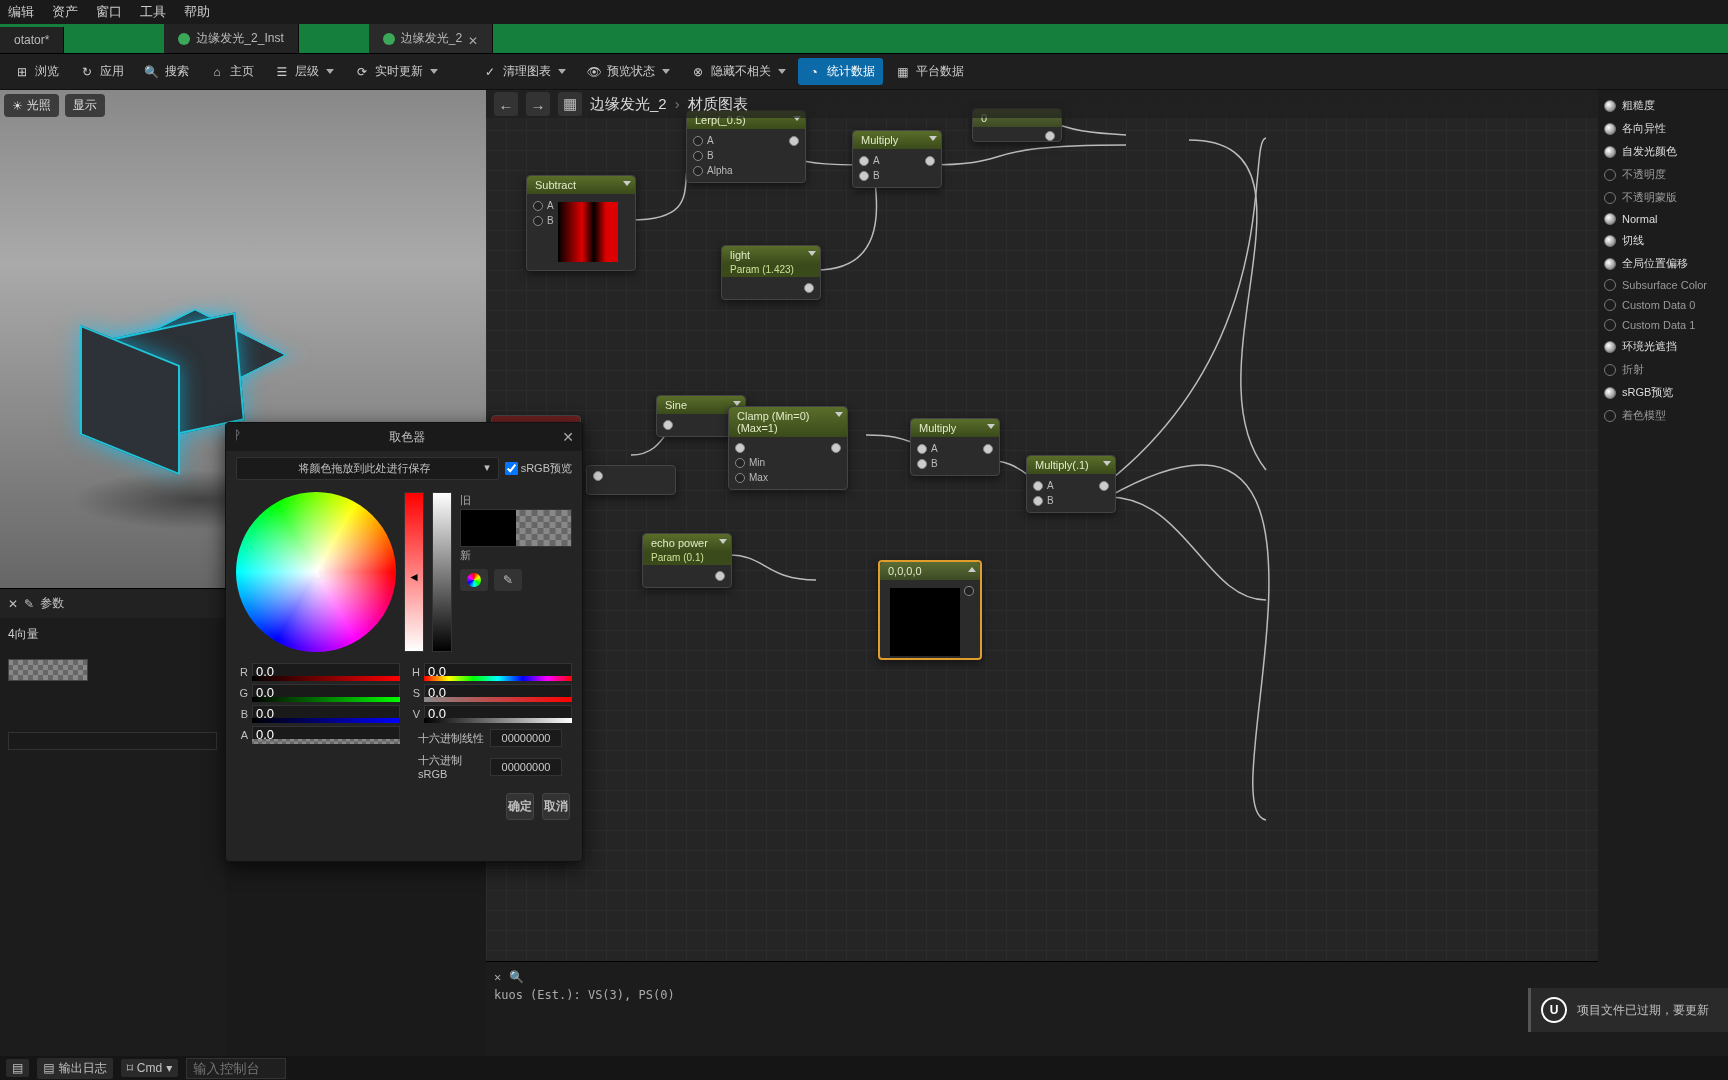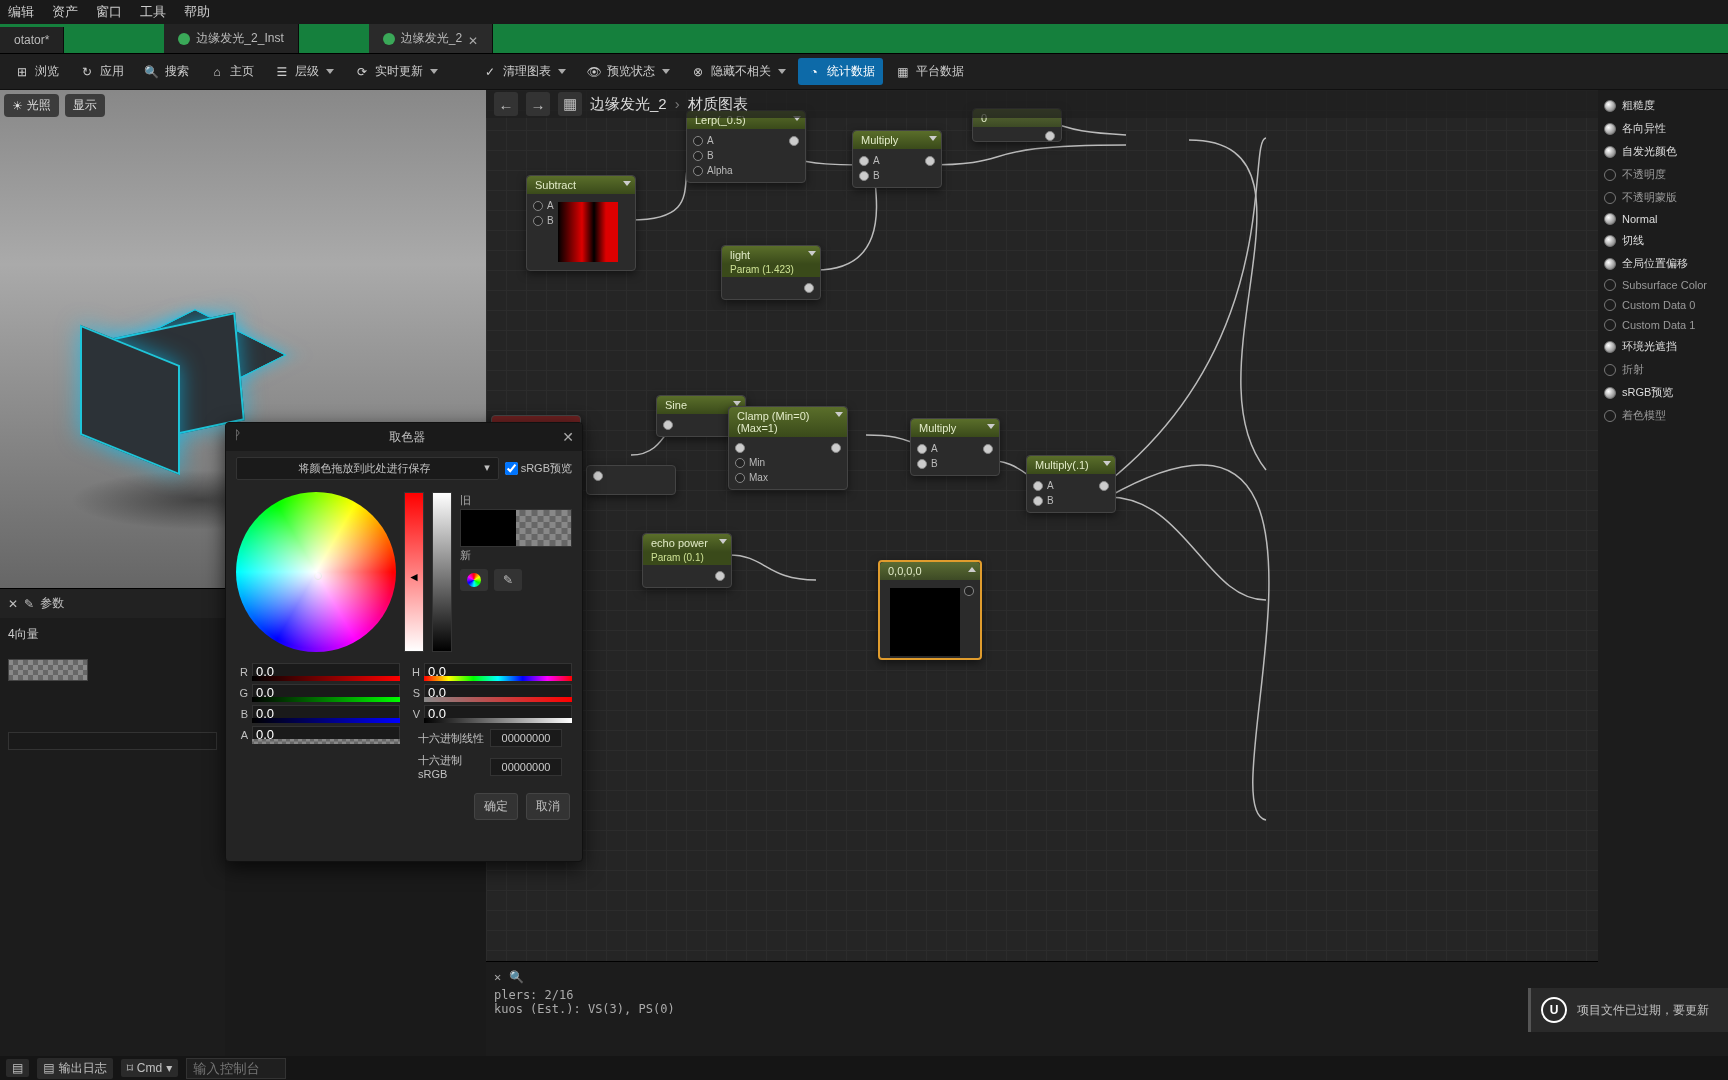--- a/index.html
+++ b/index.html
@@ -97,21 +97,21 @@
 .grad-r { background: linear-gradient(90deg, #000, red); }
 .grad-g { background: linear-gradient(90deg, #000, lime); }
 .grad-b { background: linear-gradient(90deg, #000, blue); }
 .grad-a { background: repeating-conic-gradient(#666 0 25%, #888 0 50%) 50%/8px 8px; }
 .grad-h { background: linear-gradient(90deg, red, yellow, lime, cyan, blue, magenta, red); }
 .grad-s { background: linear-gradient(90deg, #888, red); }
 .grad-v { background: linear-gradient(90deg, #000, #fff); }
 .cp-hex { display: flex; align-items: center; gap: 6px; padding: 3px 10px; justify-content: flex-end; font-size: 11px; }
 .cp-hex input { width: 72px; background: #1a1a1a; border: 1px solid #333; color: #ccc; padding: 2px 4px; font-size: 11px; text-align: center; }
 .cp-btns { display: flex; justify-content: flex-end; gap: 8px; padding: 8px 12px; }
-.cp-btn { padding: 4px 9px; background: #333; border: 1px solid #444; border-radius: 3px; font-size: 12px; cursor: pointer; }
+.cp-btn { padding: 4px 1px; background: #333; border: 1px solid #444; border-radius: 3px; font-size: 12px; cursor: pointer; font-weight: bold; }
 svg.wires { position: absolute; inset: 0; width: 100%; height: 100%; pointer-events: none; }
 svg.wires path { stroke: #bbb; stroke-width: 1.5; fill: none; }
 </style>
 </head>
 <body>
 
 <div class="menubar">
   <span>编辑</span>
   <span>资产</span>
   <span>窗口</span>
@@ -465,21 +465,20 @@
         <span class="rp-dot"></span>
         <span>着色模型</span>
       </div>
     </div>
 
   <div class="bottom-log">
     <div class="log-hdr">
       <span style="cursor:pointer;">✕</span>
       <span>🔍</span>
     </div>
-    <div>plers: 2/16</div>
     <div>kuos (Est.): VS(3), PS(0)</div>
   </div>
 
   <div class="toast">
     <div class="ue-logo">U</div>
     <span>项目文件已过期，要更新</span>
   </div>
 
   <div class="color-picker">
     <div class="cp-titlebar">

